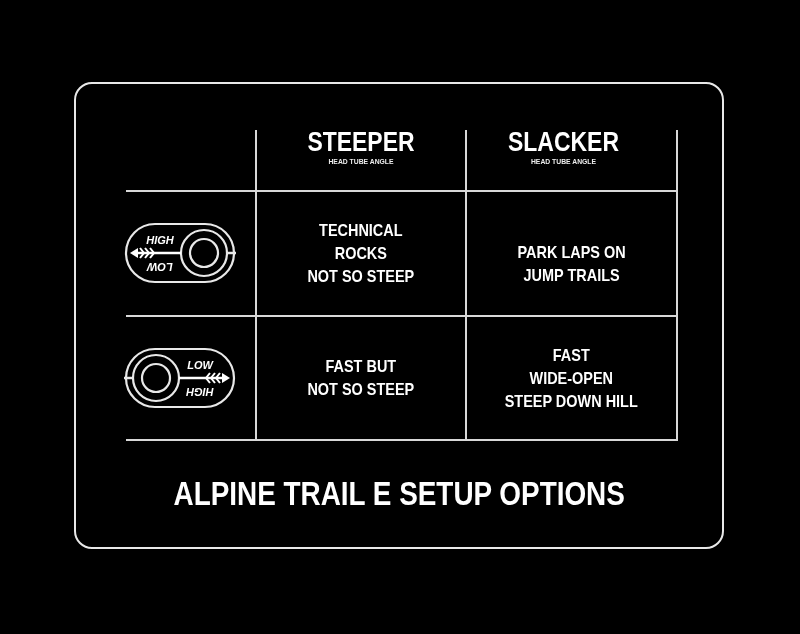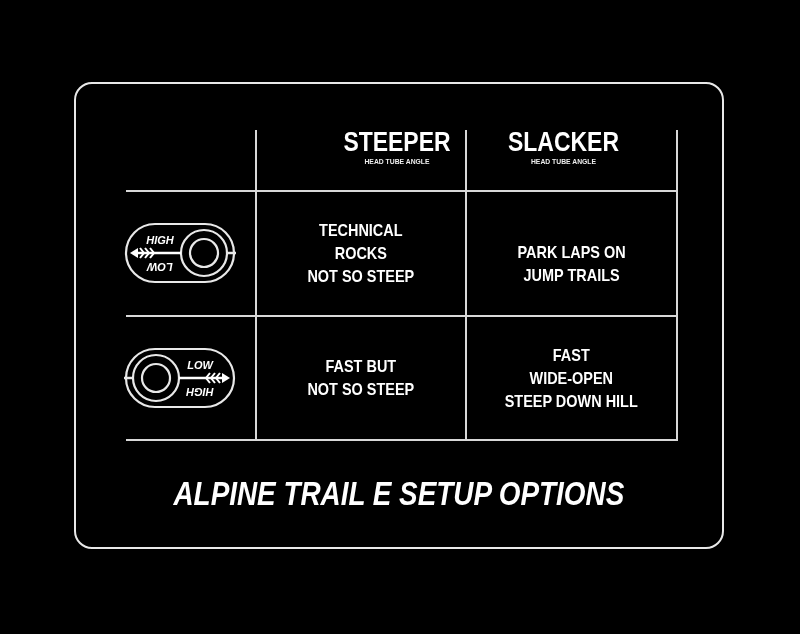--- a/index.html
+++ b/index.html
@@ -5,37 +5,37 @@
   html, body { margin:0; padding:0; background:#000; }
   body { width:800px; height:634px; position:relative; overflow:hidden; font-family:"Liberation Sans", "DejaVu Sans", sans-serif; color:#fff; }
   .frame { position:absolute; left:74px; top:82px; width:650px; height:467px; border:2.5px solid #e8e8e8; border-radius:18px; box-sizing:border-box; }
   .vline { position:absolute; width:2px; background:#d8d8d8; }
   .hline { position:absolute; height:2px; background:#d8d8d8; }
   .hdr { position:absolute; text-align:center; }
   .hdr .big { font-size:27px; font-weight:bold; letter-spacing:0px; transform:scaleX(0.85); display:block; line-height:30px; }
   .hdr .small { font-size:8px; font-weight:bold; transform:scaleX(0.85); display:block; line-height:10px; color:#eee; }
   .cell { position:absolute; display:flex; align-items:center; justify-content:center; text-align:center; font-weight:bold; font-size:17px; line-height:23px; }
   .cell span { display:block; transform:scaleX(0.85); white-space:pre-line; }
-  .title { position:absolute; left:74px; width:650px; top:474px; text-align:center; font-size:34px; font-weight:bold;font-style:italic; }
+  .title { position:absolute; left:74px; width:650px; top:474px; text-align:center; font-size:34px; font-weight:bold; }
   .title span { display:inline-block; transform:scaleX(0.82); }
   .icon { position:absolute; }
 </style>
 </head>
 <body>
 
 <div class="frame"></div>
 
 <div class="vline" style="left:255px; top:130px; height:311px;"></div>
 <div class="vline" style="left:465px; top:130px; height:311px;"></div>
 <div class="vline" style="left:676px; top:130px; height:311px;"></div>
 <div class="hline" style="left:126px; top:190px; width:552px;"></div>
 <div class="hline" style="left:126px; top:315px; width:552px;"></div>
 <div class="hline" style="left:126px; top:439px; width:552px;"></div>
 
-<div class="hdr" style="left:257px; width:208px; top:127px;padding-left:36px;">
+<div class="hdr" style="left:257px; width:208px; top:127px;">
   <span class="big">STEEPER</span>
   <span class="small">HEAD TUBE ANGLE</span>
 </div>
 <div class="hdr" style="left:467px; width:193px; top:127px;">
   <span class="big">SLACKER</span>
   <span class="small">HEAD TUBE ANGLE</span>
 </div>
 
 <svg class="icon" style="left:124px; top:222px;" width="112" height="62" viewBox="0 0 112 62">
   <rect x="2" y="2" width="108" height="58" rx="29" fill="none" stroke="#e8e8e8" stroke-width="2.2"></rect>

